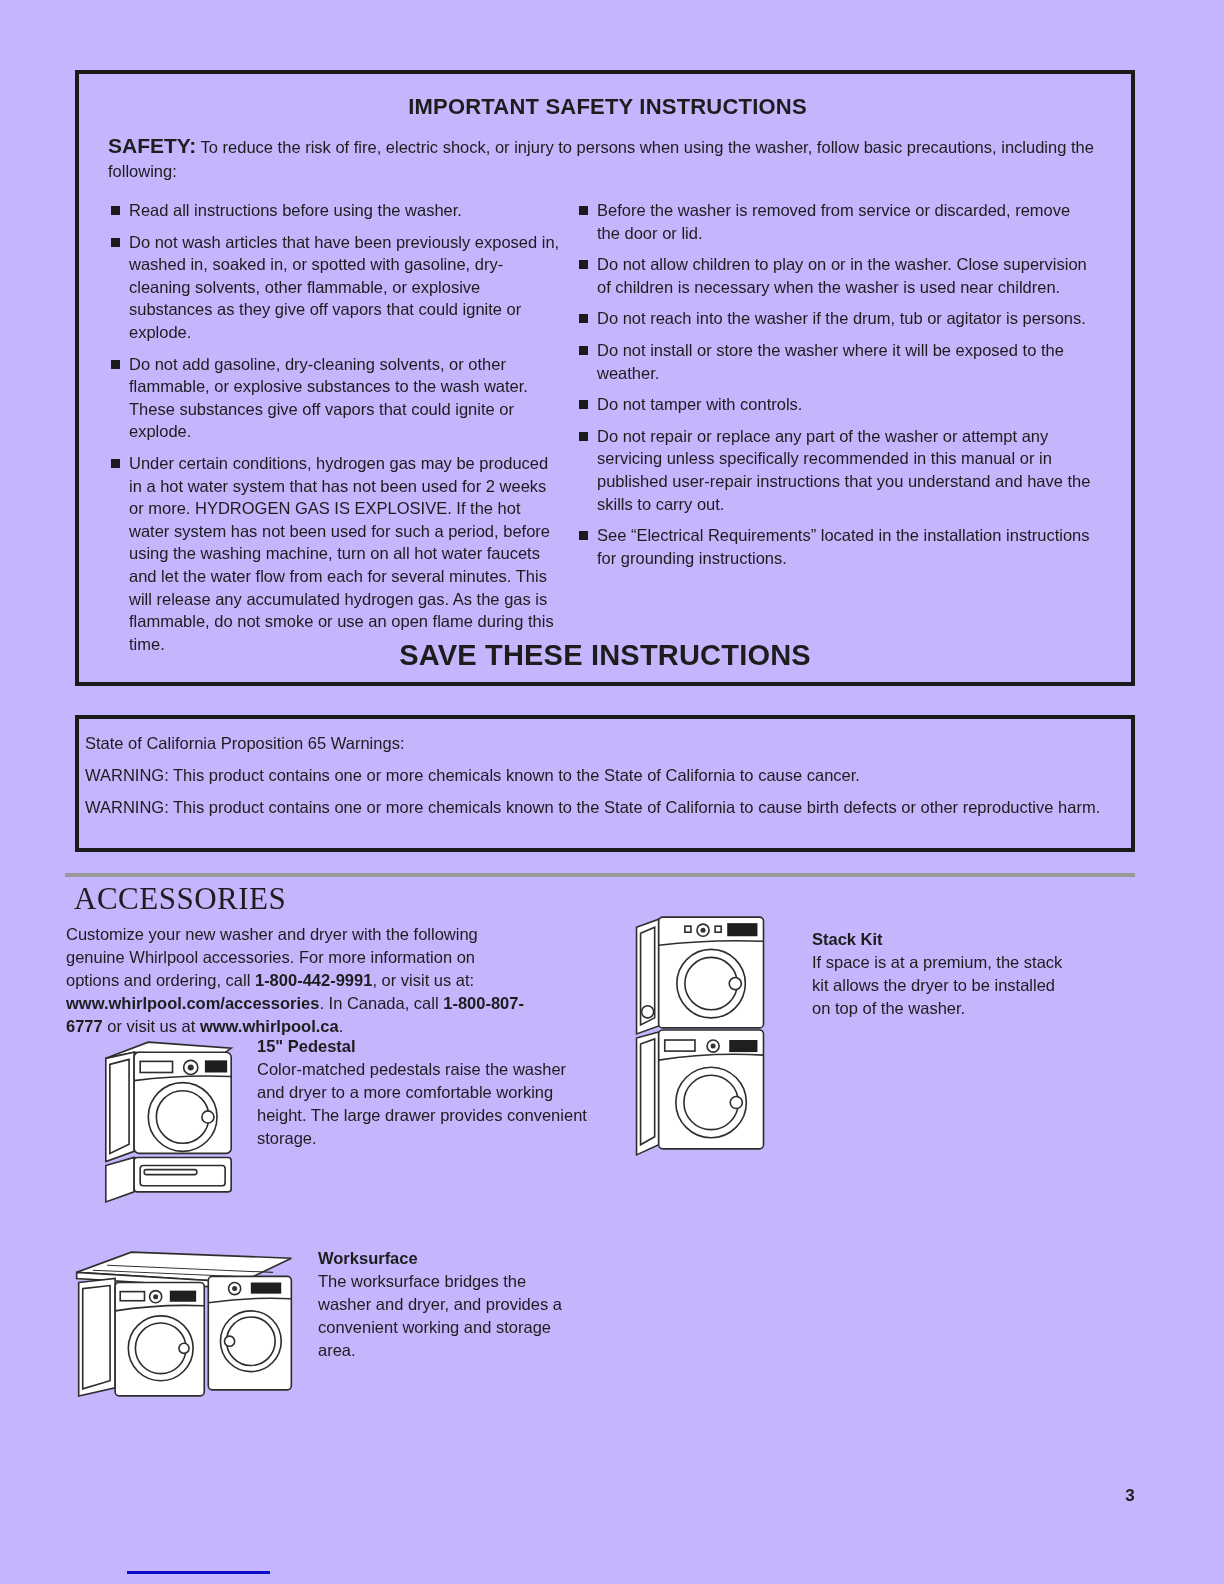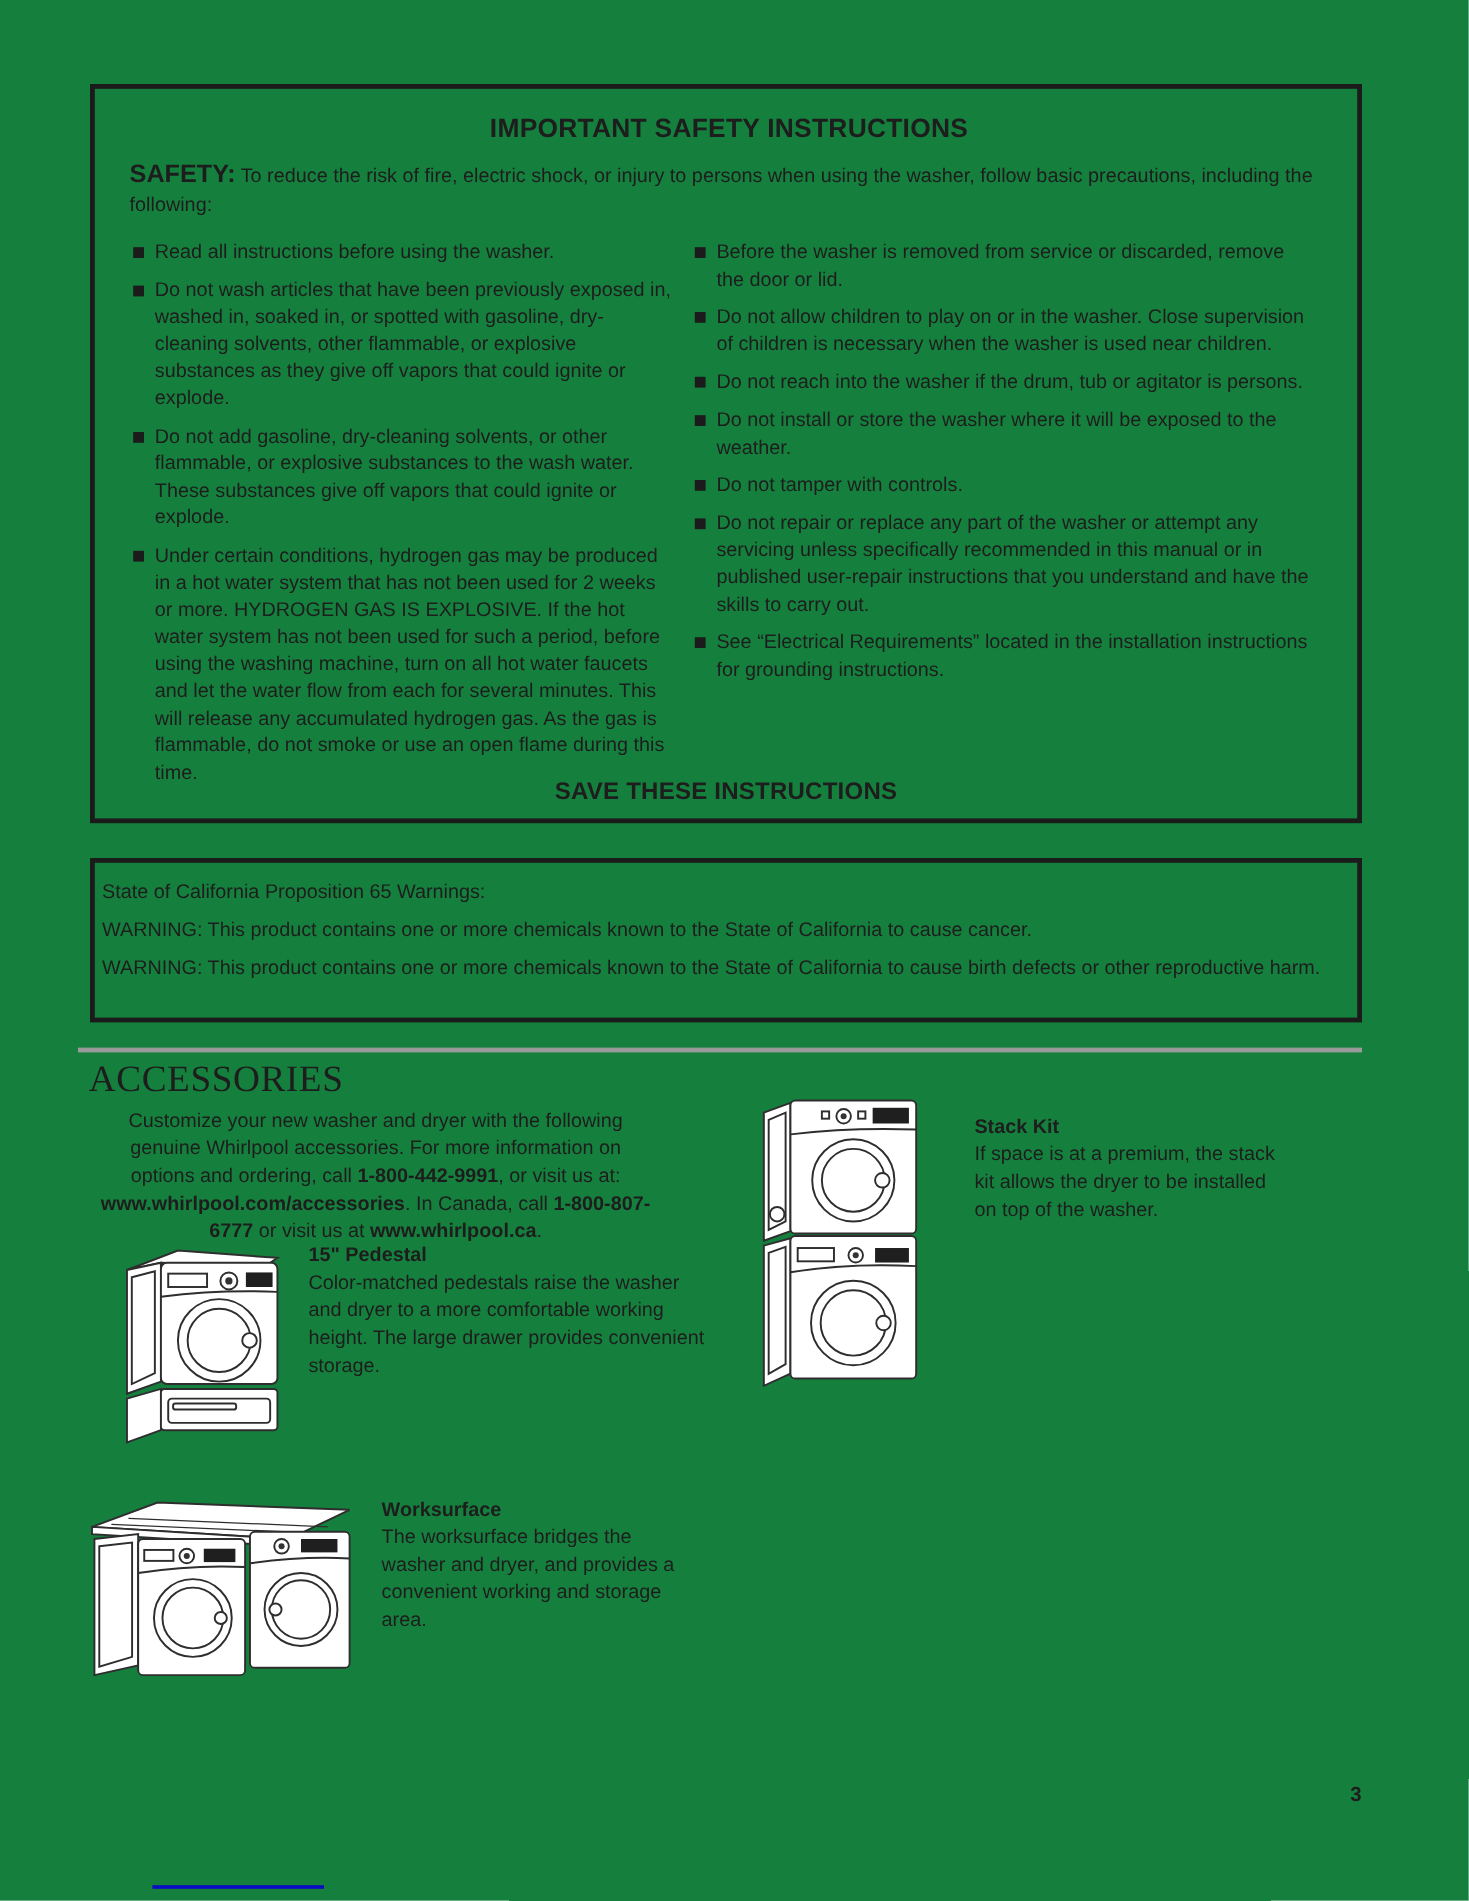--- a/index.html
+++ b/index.html
@@ -1,43 +1,43 @@
 <!DOCTYPE html>
 <html><head>
 <meta charset="utf-8">
 <style>
   html,body{margin:0;padding:0;background:#ffffff;}
-  .page{position:relative;width:1224px;height:1584px;background:#15803d;
+  .page{position:relative;width:1224px;height:1584px;background:#c4b5fd;
         font-family:"Liberation Sans", sans-serif;color:#1d1d1d;overflow:hidden;}
 
   
   .safety-box{position:absolute;left:75px;top:70px;width:1060px;height:616px;
               border:4px solid #1b1b1b;box-sizing:border-box;padding:16px 24px 14px 29px;}
   .safety-title{text-align:center;font-weight:bold;font-size:22px;margin:4px 0 14px 0;letter-spacing:.2px;}
   .warning-line{font-size:16.5px;line-height:24px;margin:0 0 16px 0;}
   .warning-label{font-weight:bold;font-size:21px;}
   .cols{display:flex;gap:16px;}
   .col-l{width:452px;flex:0 0 auto;}
   .col-r{width:518px;flex:0 0 auto;}
   .bullet{display:flex;margin:0 0 9px 0;}
   .sq{flex:0 0 auto;width:9px;height:9px;background:#1b1b1b;margin:7px 9px 0 3px;}
   .bt{font-size:16.5px;line-height:22.6px;}
   .save-line{position:absolute;left:0;right:0;bottom:10px;text-align:center;
-             font-weight:bold;font-size:20px;letter-spacing:.2px;}
+             font-weight:bold;font-size:29px;letter-spacing:.2px;}
 
   
   .prop65{position:absolute;left:75px;top:715px;width:1060px;height:137px;
           border:4px solid #1b1b1b;box-sizing:border-box;padding:13px 24px 0 6px;}
   .prop65 p{margin:0 0 9px 0;font-size:16.5px;line-height:23px;}
 
   
   .rule{position:absolute;left:65px;top:873px;width:1070px;height:4px;background:#9a9a9a;}
   .acc-title{position:absolute;left:74px;top:881px;margin:0;
              font-family:"Liberation Serif", serif;font-weight:normal;font-size:31px;letter-spacing:.5px;}
-  .intro{position:absolute;left:82px;top:923px;width:462px;margin:0;font-size:16.5px;line-height:23px;text-align:center;}
+  .intro{position:absolute;left:66px;top:923px;width:462px;margin:0;font-size:16.5px;line-height:23px;}
   .b{font-weight:bold;}
   .item-name{font-weight:bold;font-size:16.5px;line-height:23px;margin:0;}
   .item-desc{font-size:16.5px;line-height:23px;margin:0;}
   .txt-stack{position:absolute;left:812px;top:928px;width:262px;}
   .txt-ped{position:absolute;left:257px;top:1035px;width:334px;}
   .txt-work{position:absolute;left:318px;top:1247px;width:260px;}
   .fig{position:absolute;}
   .fig-stack{left:628px;top:903px;width:142px;height:270px;}
   .fig-ped{left:95px;top:1028px;width:148px;height:180px;}
   .fig-work{left:72px;top:1242px;width:224px;height:160px;}

